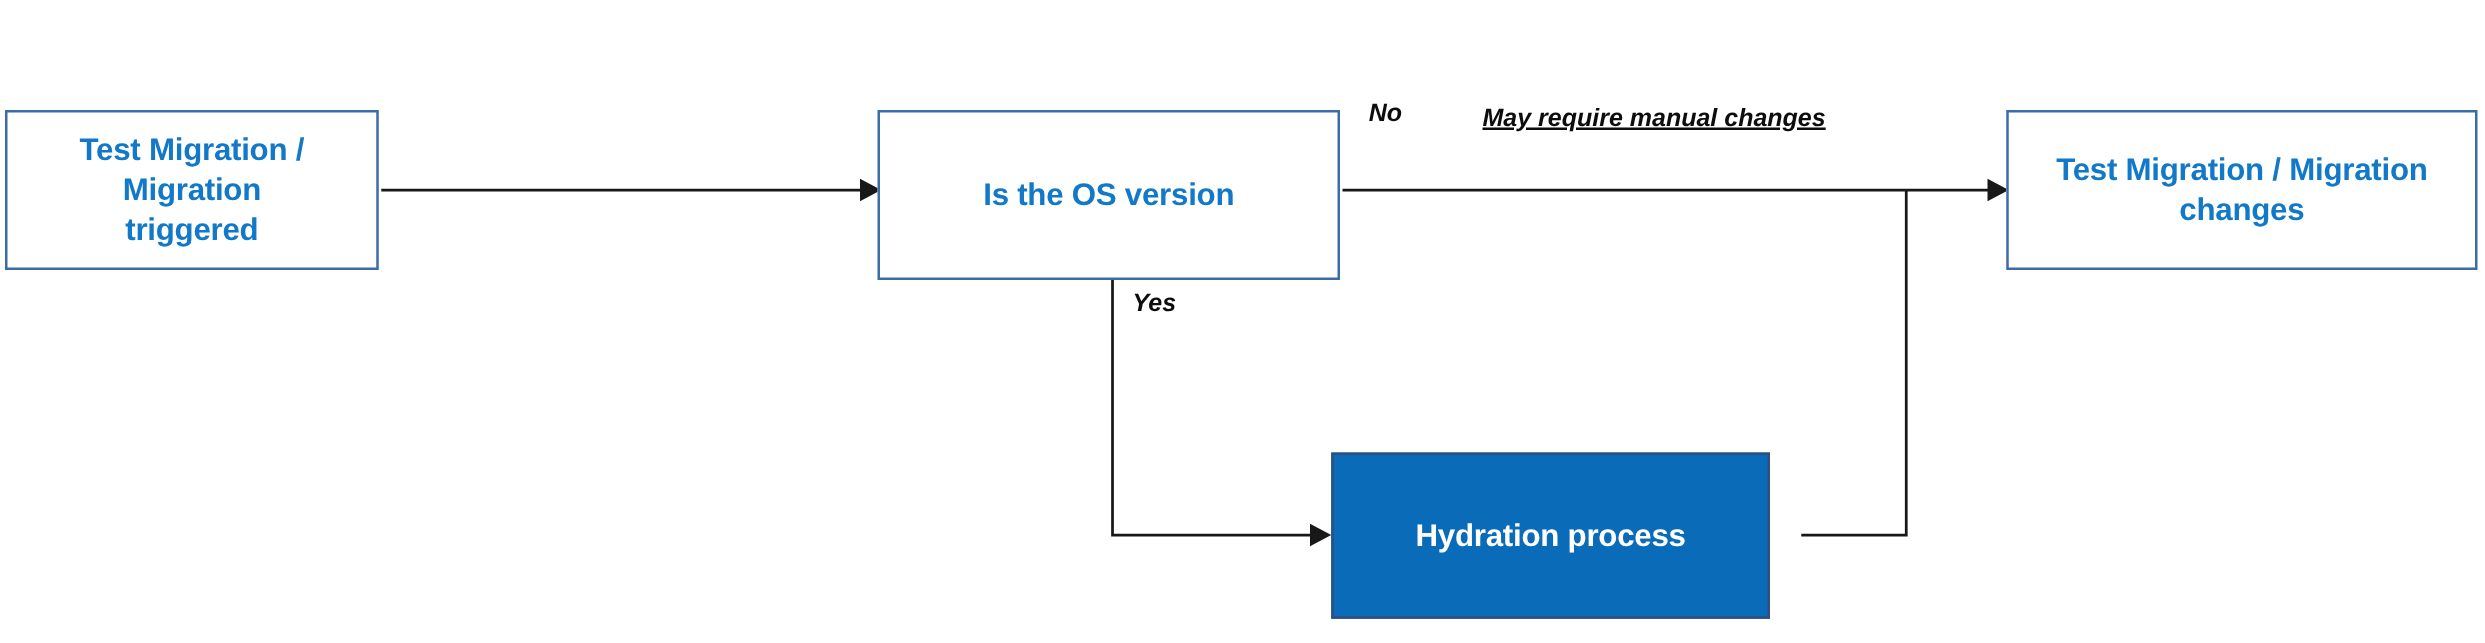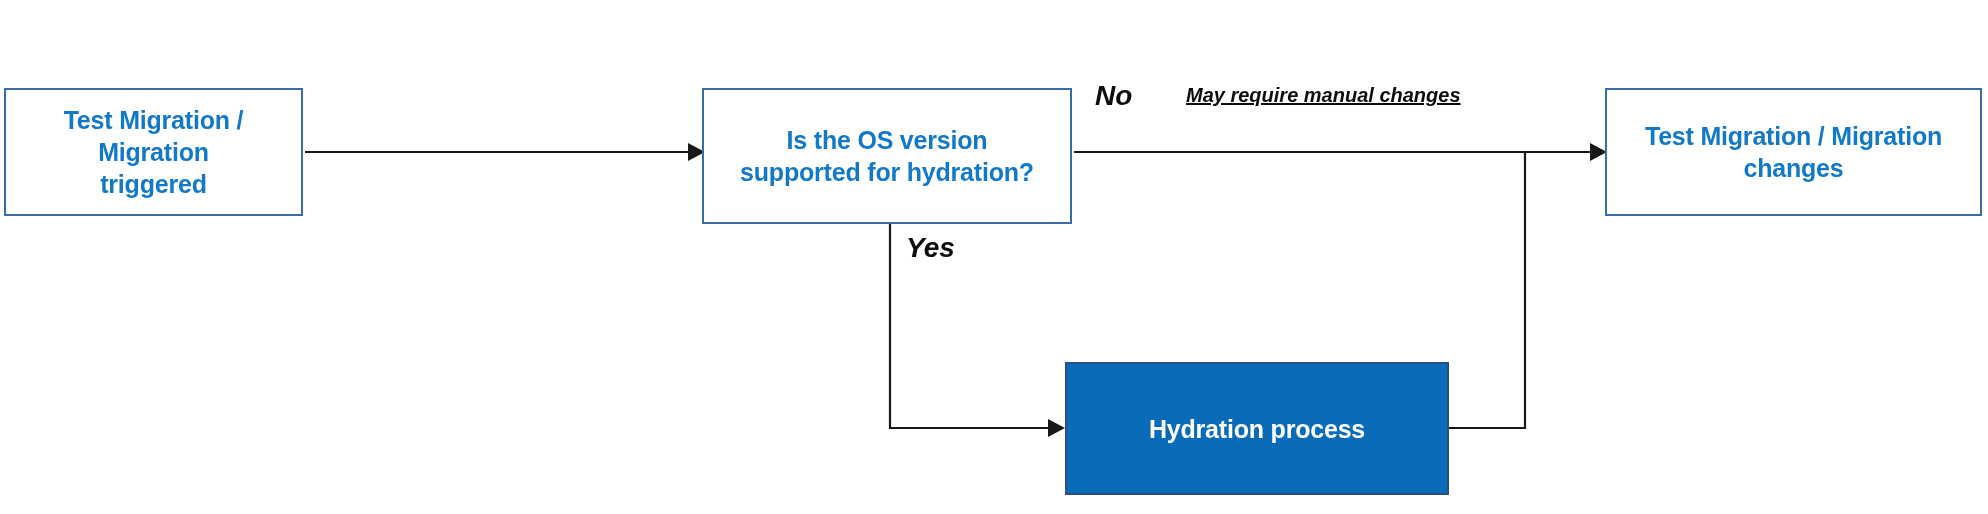--- a/index.html
+++ b/index.html
@@ -53,21 +53,21 @@
   }
   .node-text { display: block; padding: 0 10px; }
 
   .edge-label {
     position: absolute;
     font-style: italic;
     font-weight: bold;
     color: #0d0d0d;
     white-space: nowrap;
   }
-  .edge-label-lg { font-size: 28px; }
+  .edge-label-lg { font-size: 20px; }
   .edge-label-sm { font-size: 20px; }
 
   svg.wires {
     position: absolute;
     left: 0;
     top: 0;
     width: 1988px;
     height: 514px;
     overflow: visible;
   }
@@ -99,28 +99,28 @@
     <g>
       <path d="M 1441,428 L 1525,428 L 1525,152"></path>
     </g>
   </svg>
 
   <div class="node node-terminal" style="left:4px; top:88px; width:299px; height:128px;">
     <span class="node-text"><span>Test Migration / Migration</span><br><span>triggered</span></span>
   </div>
 
   <div class="node node-decision" style="left:702px; top:88px; width:370px; height:136px;">
-    <span class="node-text"><span>Is the OS version</span><br><span>supported for hydration?</span></span>
+    <span class="node-text"><span>Is the OS version</span><br></span>
   </div>
 
   <div class="node node-terminal" style="left:1605px; top:88px; width:377px; height:128px;">
     <span class="node-text"><span>Test Migration / Migration</span><br><span>changes</span></span>
   </div>
 
-  <div class="node node-process" style="left:1065px; top:362px; width:384px; height:133px;">
+  <div class="node node-process" style="left:1065px; top:362px; width:351px; height:133px;">
     <span class="node-text">Hydration process</span>
   </div>
 
   <div class="edge-label edge-label-lg" style="left:1095px; top:80px;">No</div>
 
   <div class="edge-label edge-label-sm" style="left:1186px; top:84px;text-decoration:underline;">May require manual changes</div>
 
   <div class="edge-label edge-label-lg" style="left:906px; top:232px;font-style:italic;">Yes</div>
 
 </div>

